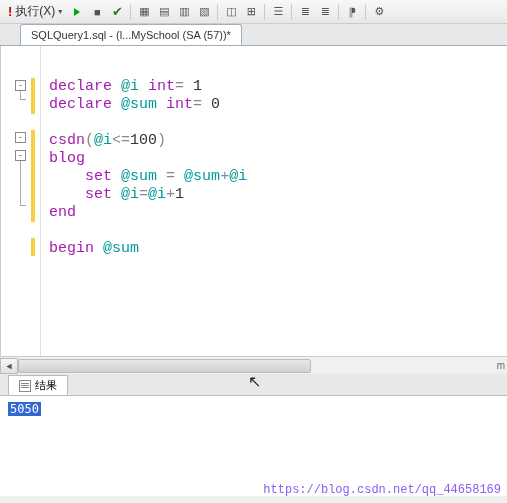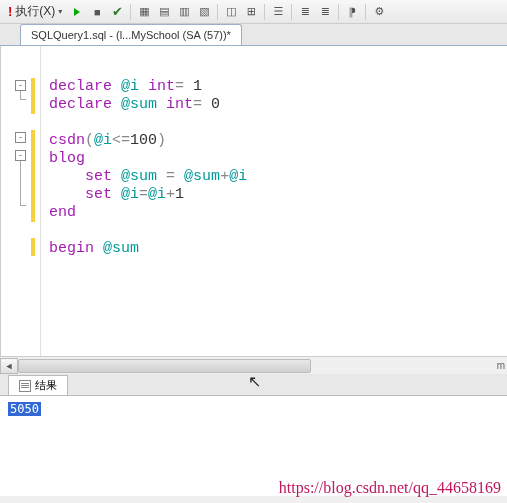--- a/index.html
+++ b/index.html
@@ -248,23 +248,23 @@
       left: 248px;
       top: 372px;
       font-size: 16px;
       color: #222;
       pointer-events: none;
     }
     .watermark {
       position: absolute;
       right: 6px;
       bottom: 6px;
-      font-size: 16px;
-      color: #be185d;
-      font-family: Liberation Serif, serif;
+      font-size: 12px;
+      color: #8b5cf6;
+      font-family: Liberation Mono, monospace;
     }
   </style>
 </head>
 <body>
 
 <div class="toolbar">
   <div class="execute-btn">
     <span class="red-exclaim">!</span>
     <span class="exec-text">执行(X)</span>
     <span class="dropdown-arrow">▾</span>

